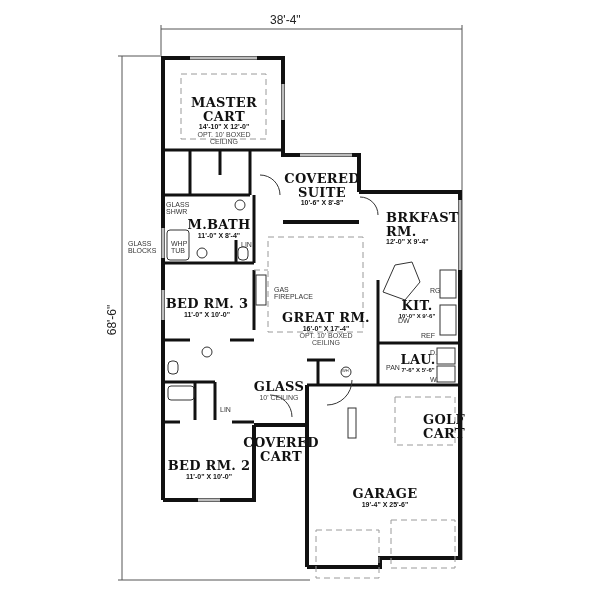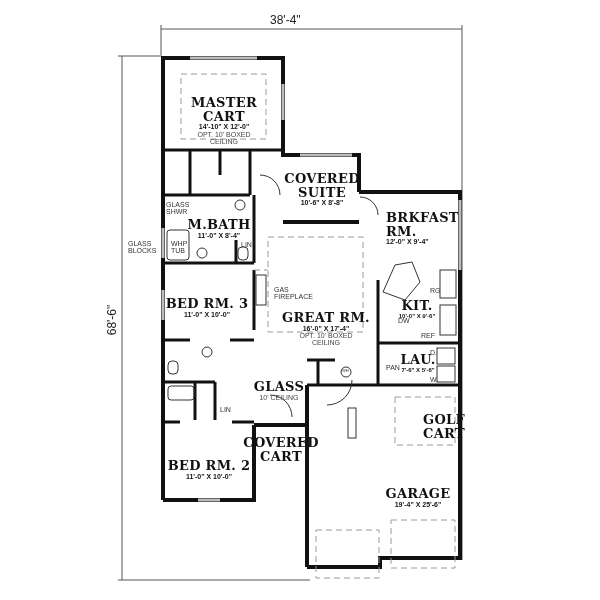--- a/index.html
+++ b/index.html
@@ -204,21 +204,21 @@
   <div class="rn">CART</div>
 </div>
 
 
 <div class="lbl" style="left:209px;top:459px;">
   <div class="rn">BED RM. 2</div>
   <div class="rd">11'-0" X 10'-0"</div>
 </div>
 
 
-<div class="lbl" style="left:385px;top:487px;margin-left:33px;">
+<div class="lbl" style="left:385px;top:487px;">
   <div class="rn">GARAGE</div>
   <div class="rd">19'-4" X 25'-6"</div>
 </div>
 
 
 <div class="fx" style="left:166px;top:201px;">
   <div>GLASS</div>
   <div>SHWR</div>
 </div>
 <div class="fx" style="left:171px;top:240px;">

